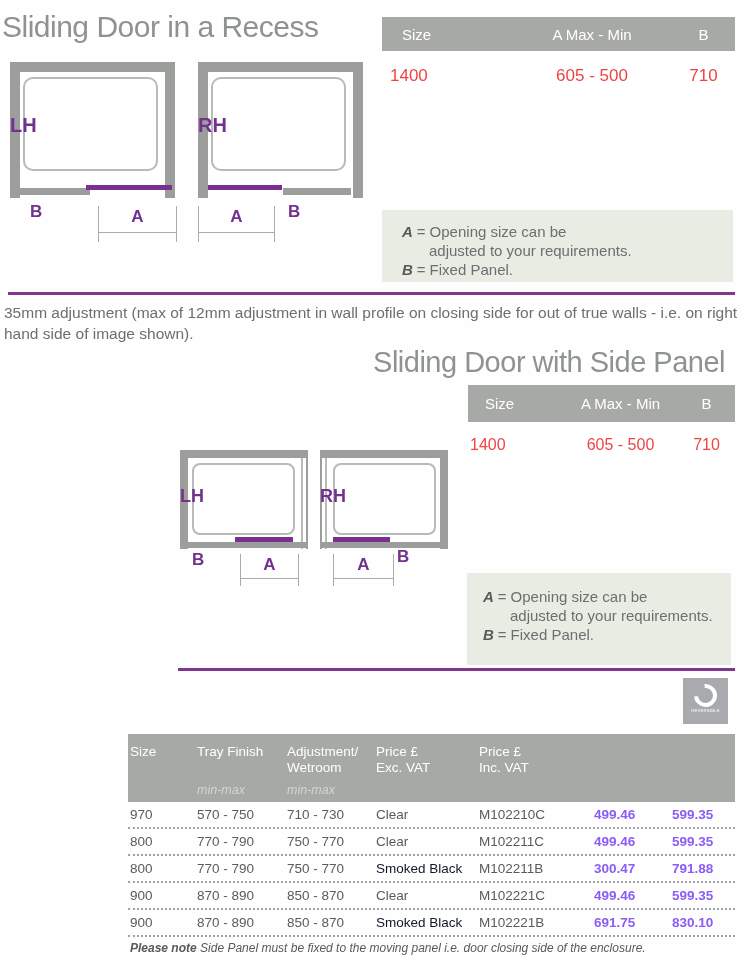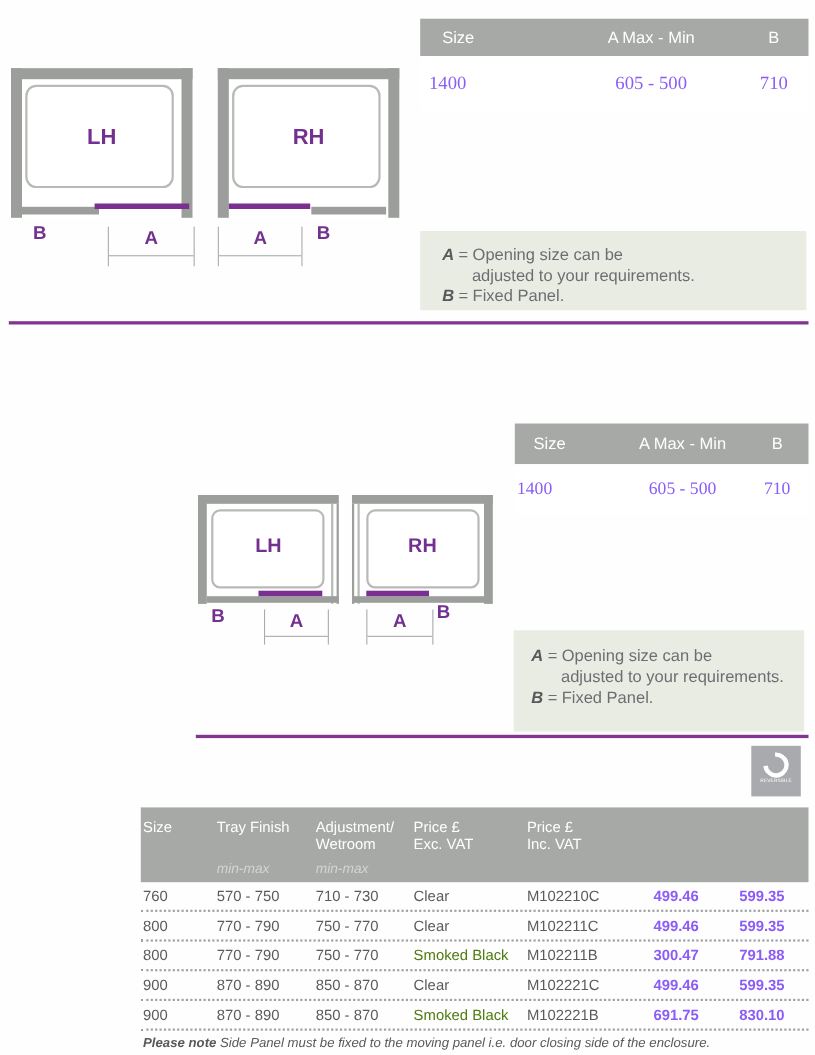--- a/index.html
+++ b/index.html
@@ -7,41 +7,41 @@
   .page{position:relative;width:741px;height:959px;background:#fefefe;overflow:hidden;}
 
   
   .big-title{position:absolute;color:#8f9293;font-size:30px;letter-spacing:-0.5px;white-space:nowrap;}
   #s1-title{left:2px;top:10px;}
   #s2-title{left:370px;top:346px;width:355px;text-align:right;font-size:29px;}
 
   
   .size-table{position:absolute;}
   .size-head{display:grid;align-items:center;background:#a7a9a6;color:#fff;font-size:15px;}
-  .size-row{display:grid;align-items:center;color:#8b5cf6;font-size:17px;background:#fff;font-family:Liberation Serif, serif;}
+  .size-row{display:grid;align-items:center;color:#ef4444;font-size:17px;background:#fff;}
   .c-left{padding-left:20px;}
   .c-center{text-align:center;}
   #table1{left:382px;top:17px;width:353px;}
   #table1 .size-head{grid-template-columns:130px 160px 63px;height:34px;}
   #table1 .size-row{grid-template-columns:130px 160px 63px;height:50px;}
   #table1 .size-row .c-left{padding-left:8px;}
   #table2{left:468px;top:385px;width:267px;}
   #table2 .size-head{grid-template-columns:95px 115px 57px;height:37px;}
   #table2 .size-head .c-left{padding-left:17px;}
   #table2 .size-row{grid-template-columns:95px 115px 57px;height:45px;font-size:16px;}
   #table2 .size-row .c-left{padding-left:2px;}
 
   
   .diag-area{position:absolute;}
   .diag{position:absolute;background:#fff;}
   .wall{position:absolute;background:#9c9e9b;}
   .tray{position:absolute;border:2px solid #b8bab7;border-radius:10px;}
   .bar-gray{position:absolute;background:#9c9e9b;}
   .bar-purple{position:absolute;background:#7b2f90;}
-  .hand-label{position:absolute;left:0;right:0;text-align:center;color:#72308f;font-weight:bold;font-size:20px;}
+  .hand-label{position:absolute;left:0;right:0;color:#72308f;font-weight:bold;font-size:20px;}
   .dim{position:absolute;border-left:1px solid #a9abae;border-right:1px solid #a9abae;}
   .dim::after{content:"";position:absolute;left:0;right:0;top:26px;border-top:1px solid #a9abae;}
   .dim-label{position:absolute;left:0;right:0;top:0;text-align:center;color:#72308f;font-weight:bold;font-size:17px;}
   .b-label{position:absolute;color:#72308f;font-weight:bold;font-size:17px;}
 
   #diag-area1{left:10px;top:62px;width:360px;height:182px;}
   #d1-lh{left:0;top:0;width:165px;height:136px;}
   #d1-rh{left:188px;top:0;width:165px;height:136px;}
   .d1 .wall-left{left:0;top:0;width:10px;height:100%;}
   .d1 .wall-right{right:0;top:0;width:10px;height:100%;}
@@ -102,29 +102,30 @@
   .rev-label{display:block;color:#fff;font-size:6px;transform:scale(0.72);transform-origin:center top;letter-spacing:0.2px;}
 
   
   .opt-table{position:absolute;left:128px;top:734px;width:607px;}
   .opt-head{display:grid;grid-template-columns:67px 90px 89px 103px 115px 78px 1fr;background:#a7a9a6;color:#fff;font-size:13.5px;height:68px;box-sizing:border-box;padding:10px 0 0 2px;line-height:16px;}
   .opt-head .hc{position:relative;}
   .h-sub{position:absolute;left:0;top:38px;font-style:italic;color:#d3d5d2;font-size:12.5px;}
   .hc-code{padding-left:18px;}
   .opt-row{display:grid;grid-template-columns:67px 90px 89px 103px 115px 78px 1fr;align-items:center;height:27px;font-size:13.5px;color:#5a5b5d;border-bottom:2px dotted #9fa1a4;padding-left:2px;box-sizing:border-box;}
   .cell-price{font-weight:bold;color:#8b5cf6;}
-  .smoked{color:#4d7c0f;}
+  .smoked{color:#0f172a;}
   #footnote{position:absolute;left:130px;top:941px;width:605px;font-size:12px;font-style:italic;color:#58595b;}
   #footnote .fn-bold{font-weight:bold;}
 </style>
 </head>
 <body>
 
 <div class="page">
 
+  <div id="s1-title" class="big-title">Sliding Door in a Recess</div>
 
   <div id="table1" class="size-table">
     <div class="size-head">
       <span class="c-left">Size</span>
       <span class="c-center">A Max - Min</span>
       <span class="c-center">B</span>
     </div>
     <div class="size-row">
       <span class="c-left">1400</span>
       <span class="c-center">605 - 500</span>
@@ -165,21 +166,23 @@
     <div class="note-line">
       <span class="nk">A</span><span class="neq">=</span><span>Opening size can be</span>
     </div>
     <div class="note-line note-indent">adjusted to your requirements.</div>
     <div class="note-line">
       <span class="nk">B</span><span class="neq">=</span><span>Fixed Panel.</span>
     </div>
   </div>
 
   <div id="pline1" class="purple-line"></div>
-
+  <div id="adj-note">35mm adjustment (max of 12mm adjustment in wall profile on closing side for out of true walls - i.e. on right hand side of image shown).</div>
+
+  <div id="s2-title" class="big-title">Sliding Door with Side Panel</div>
 
   <div id="table2" class="size-table">
     <div class="size-head">
       <span class="c-left">Size</span>
       <span class="c-center">A Max - Min</span>
       <span class="c-center">B</span>
     </div>
     <div class="size-row">
       <span class="c-left">1400</span>
       <span class="c-center">605 - 500</span>
@@ -238,21 +241,21 @@
   <div class="opt-table">
     <div class="opt-head">
       <div class="hc"><span>Size</span></div>
       <div class="hc"><span>Tray Finish</span><span class="h-sub">min-max</span></div>
       <div class="hc"><span>Adjustment/</span><br><span>Wetroom</span><span class="h-sub">min-max</span></div>
       <div class="hc"><span>Price £</span><br><span>Exc. VAT</span></div>
       <div class="hc"><span>Price £</span><br><span>Inc. VAT</span></div>
     </div>
 
     <div class="opt-row">
-      <span>760</span>
+      <span>970</span>
       <span>570 - 750</span>
       <span>710 - 730</span>
       <span>Clear</span>
       <span>M102210C</span>
       <span class="cell-price">499.46</span>
       <span class="cell-price">599.35</span>
     </div>
     <div class="opt-row">
       <span>800</span>
       <span>770 - 790</span>

